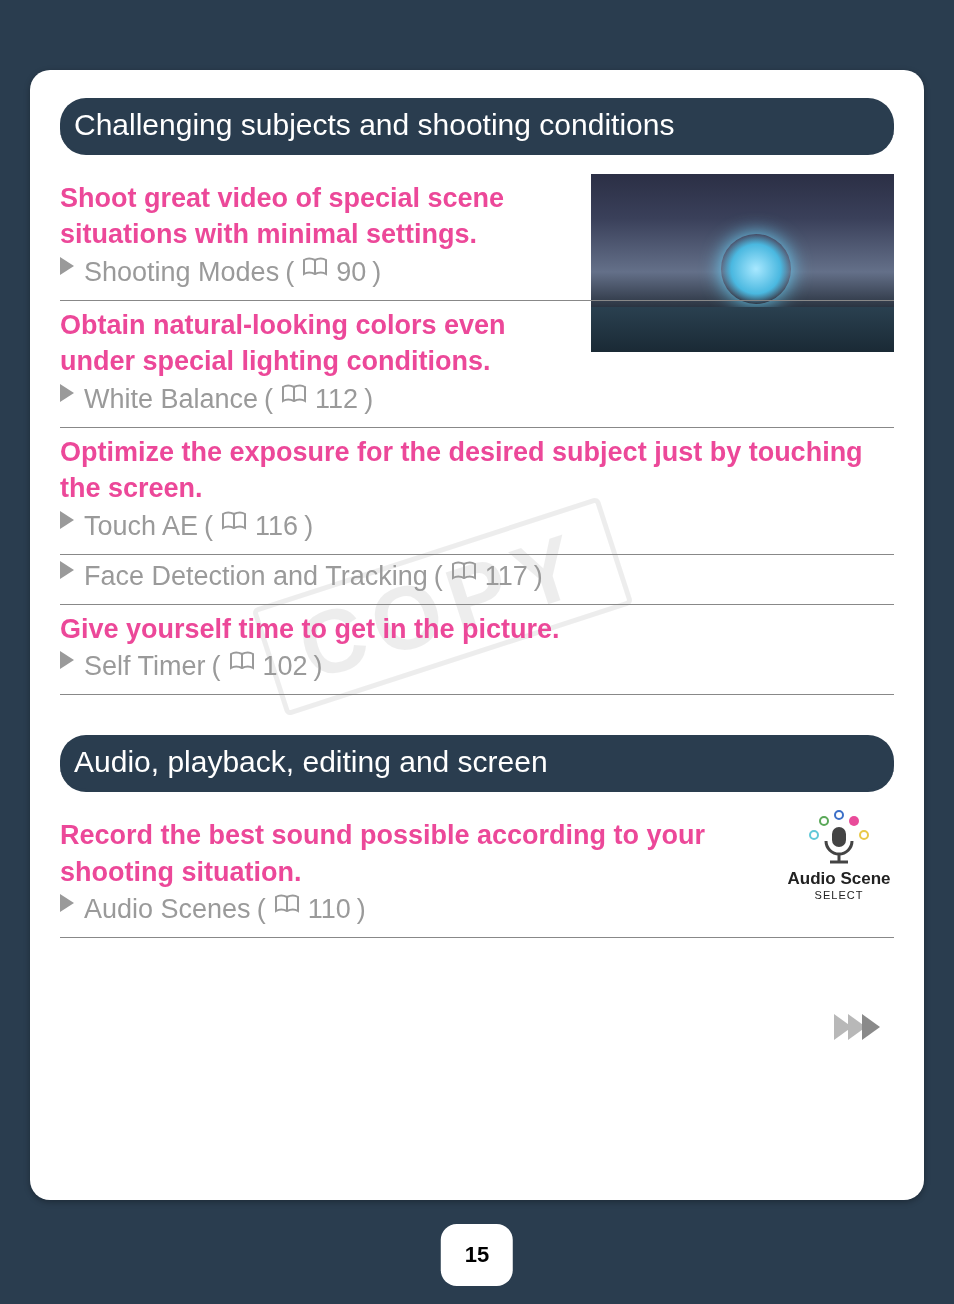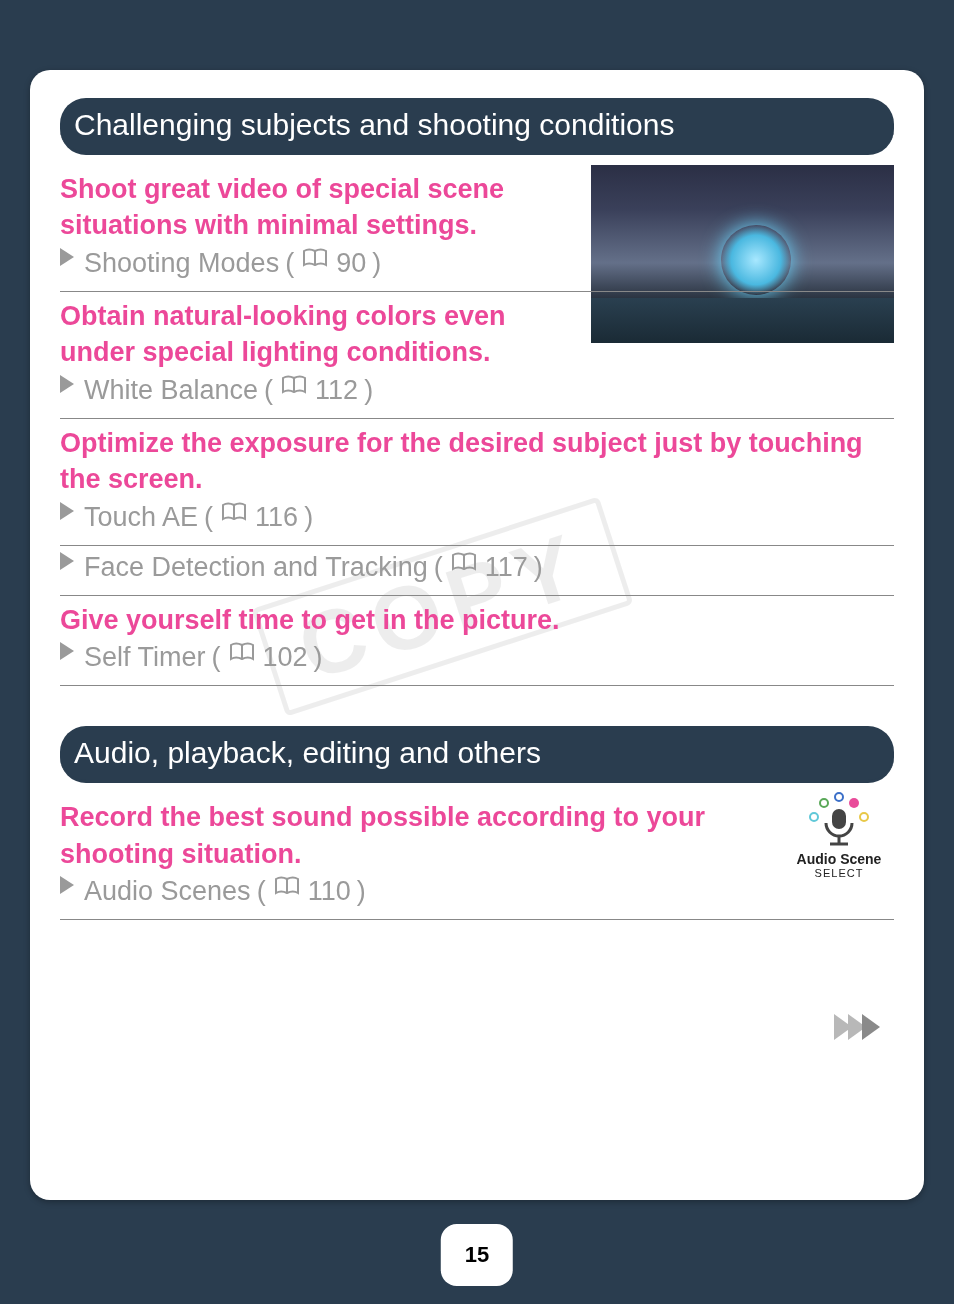--- a/index.html
+++ b/index.html
@@ -17,21 +17,21 @@
     height: 1130px;
     padding: 28px 30px 20px 30px;
     position: relative;
     box-shadow: 0 2px 6px rgba(0,0,0,0.3);
   }
   .section-header {
     background: #2a3d4f;
     color: #fff;
     font-size: 30px;
     padding: 10px 14px;
-    margin-bottom: 10px;
+    margin-bottom: 19px;
     border-bottom: 3px solid #2a3d4f;
     border-radius: 26px;
   }
   .item {
     border-bottom: 1px solid #888;
     padding: 6px 0 12px 0;
     position: relative;
   }
   .item-title {
     color: #ec4899;
@@ -96,21 +96,21 @@
     margin-top: -4px;
     margin-left: 10px;
   }
   .mic {
     position: relative;
     width: 110px;
     height: 58px;
   }
   .mic svg { display:block; margin: 0 auto; }
   .audio-scene-label {
-    font-size: 14px;
+    font-size: 17px;
     font-weight: bold;
     color: #222;
     margin-top: 4px;
   }
   .audio-scene-sub {
     font-size: 11px;
     color: #222;
     letter-spacing: 1px;
   }
   .watermark {
@@ -249,21 +249,21 @@
             <line x1="13" y1="3" x2="13" y2="17" stroke="#9a9a9a" stroke-width="2"></line>
           </svg>
       </span>
       <span>102</span>
         <span>)</span>
     </div>
   </div>
 
   <div class="section-gap"></div>
 
-  <div class="section-header">Audio, playback, editing and others</div>
+  <div class="section-header">Audio, playback, editing and screen</div>
 
   <div class="clearwrap">
     <div class="audio-scene-icon">
       <div class="mic">
         <svg width="110" height="58" viewBox="0 0 110 58">
           <circle cx="30" cy="28" r="4" fill="none" stroke="#60c8d8" stroke-width="2"></circle>
           <circle cx="40" cy="14" r="4" fill="none" stroke="#5aa858" stroke-width="2"></circle>
           <circle cx="55" cy="8" r="4" fill="none" stroke="#3b6fc8" stroke-width="2"></circle>
           <circle cx="70" cy="14" r="5" fill="#e94b9a"></circle>
           <circle cx="80" cy="28" r="4" fill="none" stroke="#e8c848" stroke-width="2"></circle>

